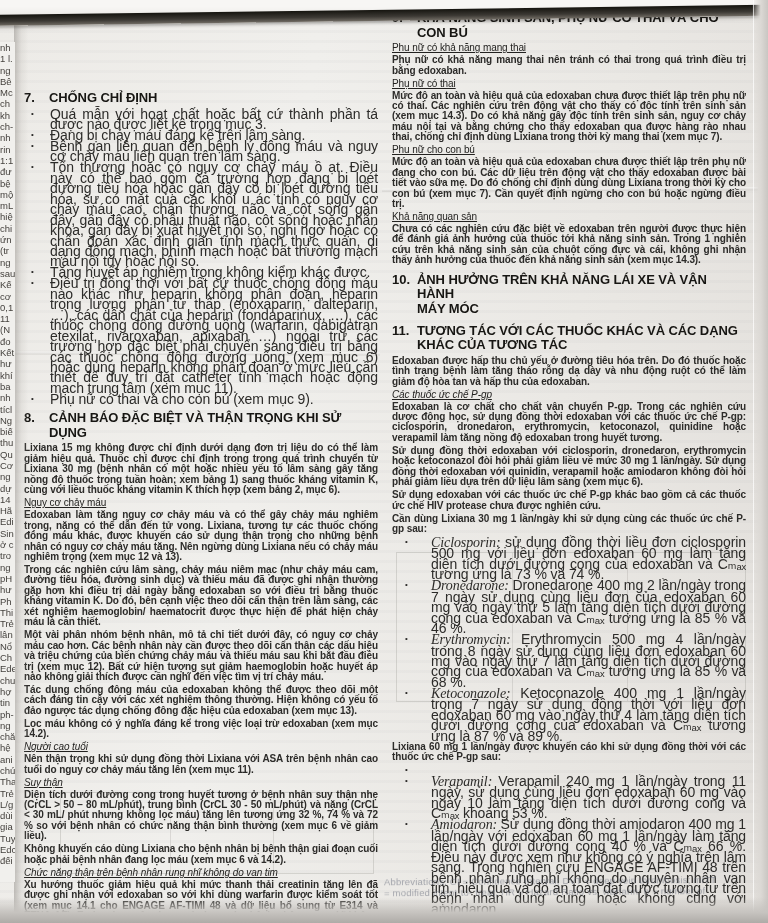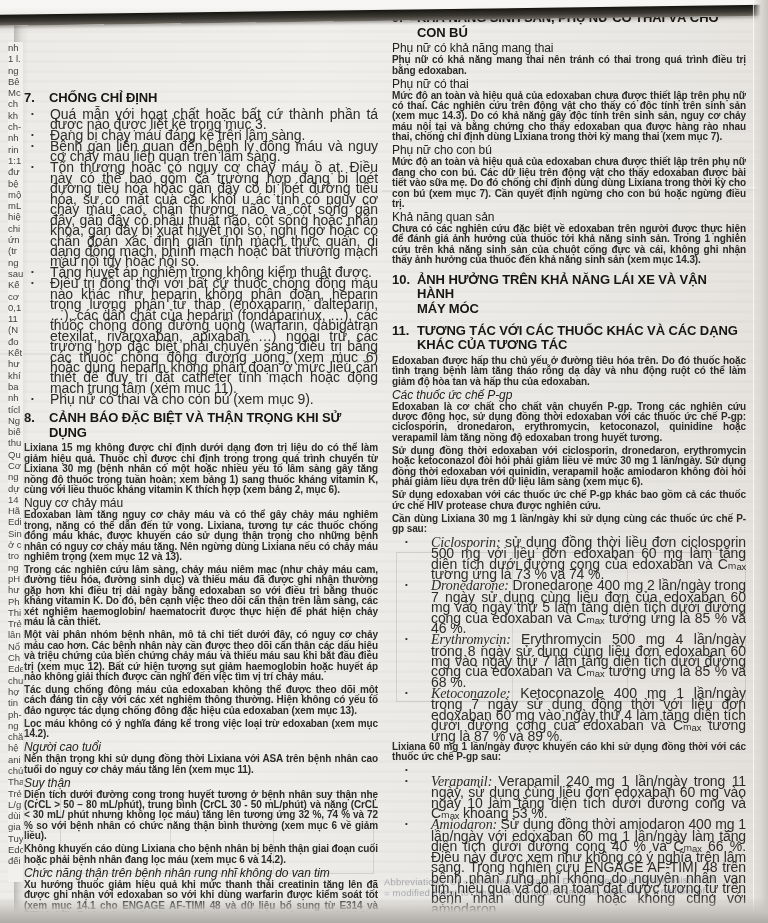--- a/index.html
+++ b/index.html
@@ -10,21 +10,21 @@
   .bleed-texture{position:absolute;inset:0;z-index:1;pointer-events:none;
     background:repeating-linear-gradient(180deg,rgba(145,147,155,0.05) 0 3px,transparent 3px 10px);}
   
   .top-white{position:absolute;top:0;left:0;right:0;height:17px;z-index:3;
     background:linear-gradient(180deg,#f7f6f4 40%,#eceae7);}
   .fold-band{position:absolute;top:15px;left:-10px;width:800px;height:11px;z-index:5;
     transform:rotate(-0.75deg);transform-origin:left center;
     background:linear-gradient(180deg,#15140f,#3c3934 60%,#716c64);
     box-shadow:0 2px 3px rgba(40,38,34,0.35);}
   
-  .frag-strip{position:absolute;top:42px;left:8px;width:15px;height:840px;z-index:4;overflow:hidden;
+  .frag-strip{position:absolute;top:42px;left:0;width:15px;height:840px;z-index:4;overflow:hidden;
     background:#f1f0ed;color:#45423e;font-size:9.5px;line-height:11.3px;white-space:nowrap;}
   .frag-strip div{height:11.3px;}
   .left-fold{position:absolute;top:0;left:14px;width:16px;height:100%;z-index:2;
     background:linear-gradient(90deg,rgba(150,146,141,0.55),rgba(190,187,182,0.25) 45%,rgba(190,187,182,0) 90%);}
   
   .right-edge{position:absolute;top:0;right:0;width:16px;height:100%;z-index:6;
     background:linear-gradient(270deg,#c9c6c2,#dcd9d5 45%,rgba(220,217,213,0));}
   .right-edge::before{content:"";position:absolute;left:1px;top:0;bottom:0;width:1px;background:rgba(255,255,255,0.7);}
   .bottom-shadow{position:absolute;left:0;right:0;bottom:0;height:26px;z-index:6;
     background:linear-gradient(180deg,rgba(180,177,172,0) 0%,#c6c3bf 60%,#aeaba7 100%);}
@@ -33,21 +33,21 @@
   .crease.c1{top:188px;left:382px;width:376px;transform:rotate(-0.2deg);}
   .crease.c2{top:352px;left:0;width:380px;transform:rotate(0.15deg);}
   
   .ghost{position:absolute;z-index:1;border:1px solid rgba(150,148,144,0.30);pointer-events:none;}
   .ghost .v{position:absolute;top:0;bottom:0;width:1px;background:rgba(150,148,144,0.25);}
   
   .col{position:absolute;z-index:2;color:#2c2b29;}
   #left-col{left:24px;top:84px;width:354px;}
   #right-col{left:392px;top:4px;width:354px;}
   .para{margin:0 0 2.5px;font-size:10px;line-height:10.45px;text-align:justify;letter-spacing:-0.1px;font-weight:bold;}
-  .sub{margin:1.5px 0 1.5px;font-size:12px;line-height:10.45px;letter-spacing:-0.1px;color:#232220;}
+  .sub{margin:1.5px 0 1.5px;font-size:10px;line-height:10.45px;text-decoration:underline;letter-spacing:-0.1px;color:#232220;}
   .sub.it{font-style:italic;}
   .bullet{display:flex;margin:0 0 0.5px;}
   .bullet .dot{flex:none;width:19px;padding-left:7px;font-size:8px;line-height:10.45px;color:#2c2b29;}
   .bullet .btxt{flex:1;font-size:14px;line-height:10.45px;text-align:justify;letter-spacing:-0.1px;}
   .bullet.drug .dot{width:26px;padding-left:13px;}
   .bullet .lead{font-style:italic;font-family:Liberation Serif, serif;}
   .section{display:flex;margin:7px 0 3px;color:#171613;}
   .section .sec-num{flex:none;width:25px;font-weight:bold;font-size:13px;line-height:14.6px;}
   .section .sec-title{flex:1;font-weight:bold;font-size:13px;line-height:14.6px;white-space:pre-line;letter-spacing:-0.1px;}
   
@@ -89,21 +89,21 @@
       <div class="bullet">
         <span class="dot">•</span>
         <div class="btxt">Bệnh gan liên quan đến bệnh lý đông máu và nguy cơ chảy máu liên quan trên lâm sàng.</div>
       </div>
       <div class="bullet">
         <span class="dot">•</span>
         <div class="btxt">Tổn thương hoặc có nguy cơ chảy máu ồ ạt. Điều này có thể bao gồm cả trường hợp đang bị loét đường tiêu hóa hoặc gần đây có bị loét đường tiêu hóa, sự có mặt của các khối u ác tính có nguy cơ chảy máu cao, chấn thương não và cột sống gần đây, gần đây có phẫu thuật não, cột sống hoặc nhãn khoa, gần đây bị xuất huyết nội sọ, nghi ngờ hoặc có chẩn đoán xác định giãn tĩnh mạch thực quản, dị dạng động mạch, phình mạch hoặc bất thường mạch máu nội tủy hoặc nội sọ.</div>
       </div>
       <div class="bullet">
         <span class="dot">•</span>
-        <div class="btxt">Tăng huyết áp nghiêm trọng không kiểm thuật được.</div>
+        <div class="btxt">Tăng huyết áp nghiêm trọng không kiểm khác được.</div>
       </div>
       <div class="bullet">
         <span class="dot">•</span>
         <div class="btxt">Điều trị đồng thời với bất cứ thuốc chống đông máu nào khác như heparin không phân đoạn, heparin trọng lượng phân tử thấp (enoxaparin, dalteparin, …), các dẫn chất của heparin (fondaparinux, …), các thuốc chống đông đường uống (warfarin, dabigatran etexilat, rivaroxaban, apixaban …) ngoại trừ các trường hợp đặc biệt phải chuyển sang điều trị bằng các thuốc chống đông đường uống (xem mục 6) hoặc dùng heparin không phân đoạn ở mức liều cần thiết để duy trì đặt catheter tĩnh mạch hoặc động mạch trung tâm (xem mục 11).</div>
       </div>
       <div class="bullet">
         <span class="dot">•</span>
         <div class="btxt">Phụ nữ có thai và cho con bú (xem mục 9).</div>
       </div>
       <div class="section">

